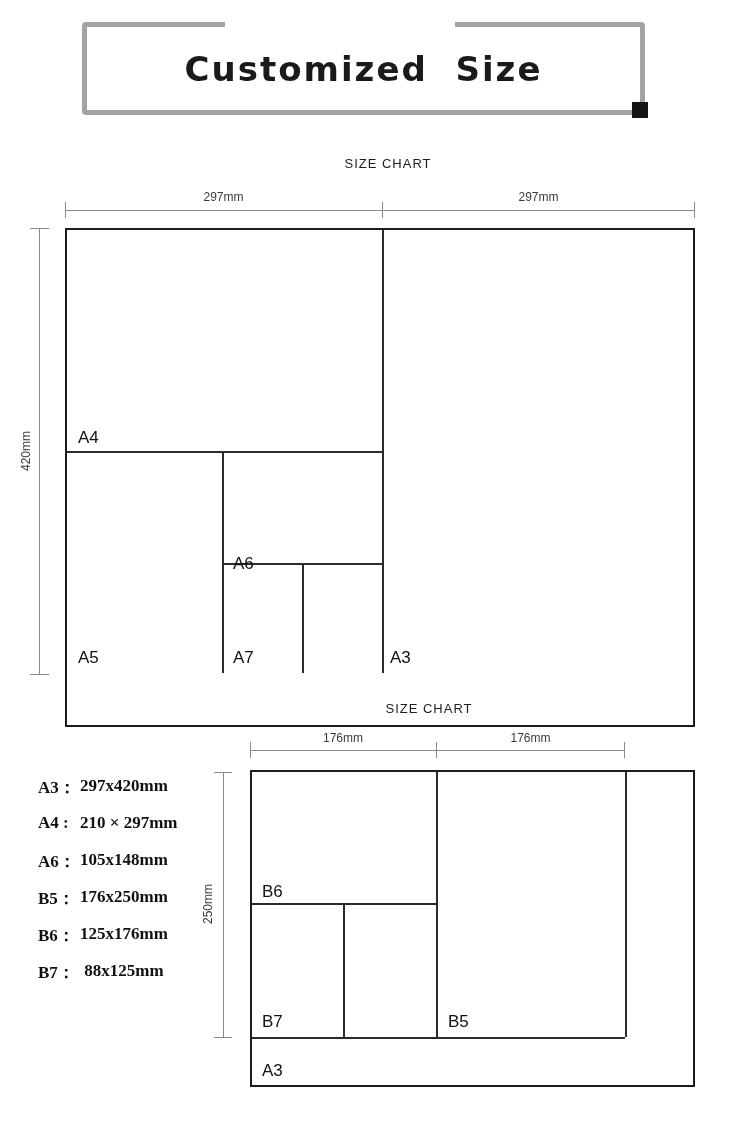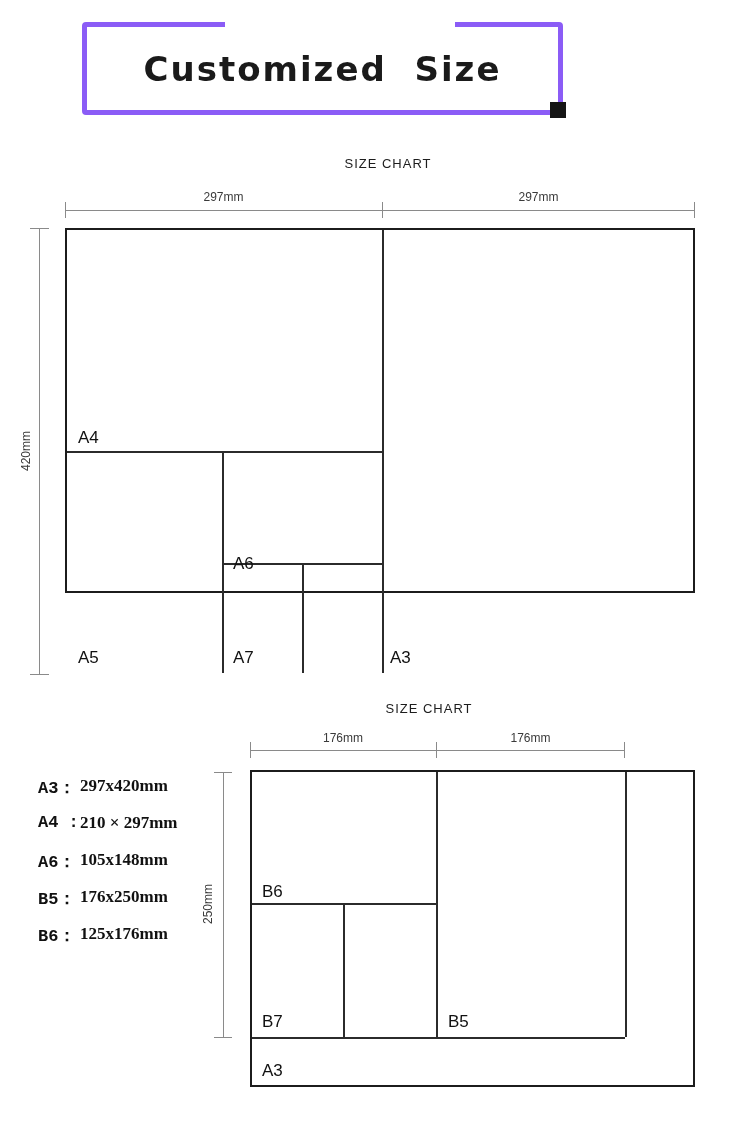--- a/index.html
+++ b/index.html
@@ -1,21 +1,21 @@
 <!DOCTYPE html>
 <html><head>
 <meta charset="utf-8">
 <style>
   html,body{margin:0;padding:0;background:#fff;}
   .page{position:relative;width:750px;height:1132px;background:#ffffff;
         font-family:"Liberation Sans",sans-serif;color:#141414;overflow:hidden;}
 
   
-  .banner{position:absolute;left:82px;top:22px;width:481px;height:93px;
-          border:5px solid #8b5cf6;border-radius:4px;box-sizing:border-box;
+  .banner{position:absolute;left:82px;top:22px;width:563px;height:93px;
+          border:5px solid #a3a3a3;border-radius:4px;box-sizing:border-box;
           display:flex;align-items:center;justify-content:center;}
   .banner-gap{position:absolute;left:138px;top:-5px;width:230px;height:5px;background:#fff;}
   .banner-square{position:absolute;right:-8px;bottom:-8px;width:16px;height:16px;background:#151515;}
   .banner-title{font-family:"DejaVu Sans",sans-serif;font-size:34px;font-weight:700;
                 letter-spacing:2px;color:#1a1a1a;white-space:pre;}
 
   
   .hl,.vl{position:absolute;background:#2b2b2b;}
   .dim{background:#8a8a8a;}
   .chart-box{position:absolute;border:2px solid #1c1c1c;box-sizing:border-box;background:#fff;}
@@ -27,21 +27,21 @@
   .dim-label{position:absolute;font-size:12px;color:#3a3a3a;text-align:center;
              line-height:15px;height:15px;}
   .vdim-label{position:absolute;width:60px;height:14px;font-size:12px;color:#3a3a3a;
               text-align:center;line-height:14px;transform:rotate(-90deg);}
   .region-label{position:absolute;font-size:17px;color:#111;line-height:20px;}
 
   
   .size-list{position:absolute;left:38px;top:776px;width:200px;
              font-family:"Liberation Serif",serif;font-weight:700;font-size:17px;color:#111;}
   .size-row{height:37px;display:flex;align-items:flex-start;white-space:pre;}
-  .size-code{width:42px;flex:0 0 42px;font-family:Liberation Mono, monospace;}
+  .size-code{width:42px;flex:0 0 42px;}
 </style>
 </head>
 <body>
 
 <div class="page">
 
   <div class="banner">
     <div class="banner-gap"></div>
     <div class="banner-square"></div>
     <div class="banner-title">Customized  Size</div>
@@ -54,21 +54,21 @@
   <div class="vl dim" style="left:382px;top:202px;width:1px;height:16px;"></div>
   <div class="vl dim" style="left:694px;top:202px;width:1px;height:16px;"></div>
   <div class="dim-label" style="left:65px;top:190px;width:317px;">297mm</div>
   <div class="dim-label" style="left:382px;top:190px;width:313px;">297mm</div>
 
   <div class="vl dim" style="left:39px;top:228px;width:1px;height:447px;"></div>
   <div class="hl dim" style="left:30px;top:228px;width:19px;height:1px;"></div>
   <div class="hl dim" style="left:30px;top:674px;width:19px;height:1px;"></div>
   <div class="vdim-label" style="left:-4px;top:444px;">420mm</div>
 
-  <div class="chart-box" style="left:65px;top:228px;width:630px;height:365px;">
+  <div class="chart-box" style="left:65px;top:228px;width:630px;height:499px;">
     <div class="vl" style="left:315px;top:0;height:443px;"></div>
     <div class="hl" style="left:0;top:221px;width:315px;"></div>
     <div class="vl" style="left:155px;top:221px;height:222px;"></div>
     <div class="hl" style="left:155px;top:333px;width:160px;"></div>
     <div class="vl" style="left:235px;top:333px;height:110px;"></div>
 
     <div class="region-label" style="left:11px;top:198px;">A4</div>
     <div class="region-label" style="left:11px;top:418px;">A5</div>
     <div class="region-label" style="left:166px;top:308px;margin-top:16px;">A6</div>
     <div class="region-label" style="left:166px;top:418px;">A7</div>
@@ -116,15 +116,19 @@
       <span class="size-value">105x148mm</span>
     </div>
     <div class="size-row">
       <span class="size-code">B5：</span>
       <span class="size-value">176x250mm</span>
     </div>
     <div class="size-row">
       <span class="size-code">B6：</span>
       <span class="size-value">125x176mm</span>
     </div>
+    <div class="size-row">
+      <span class="size-code">B7：</span>
+      <span class="size-value"> 88x125mm</span>
+    </div>
   </div>
 
 </div>
 
 </body></html>

